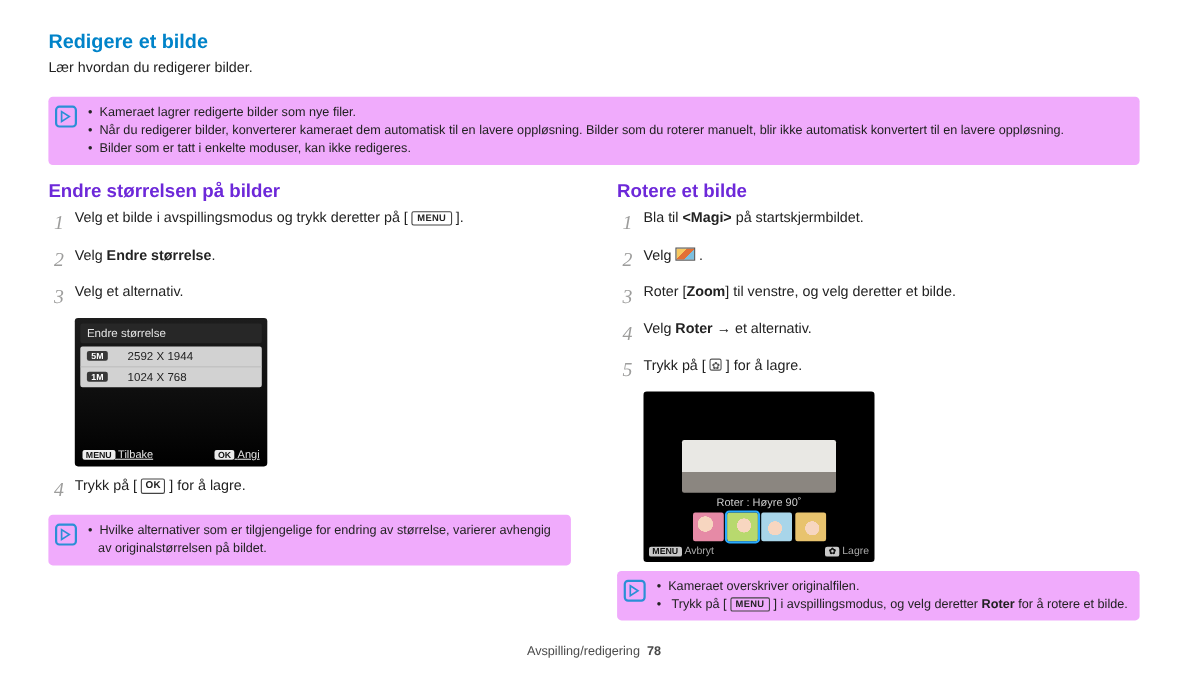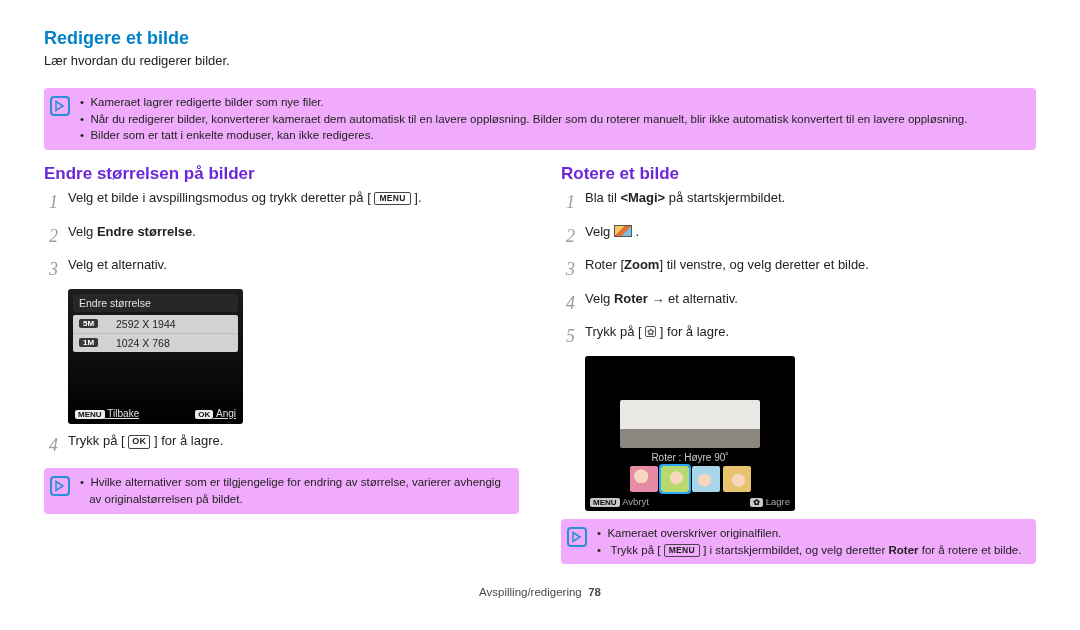--- a/index.html
+++ b/index.html
@@ -345,21 +345,21 @@
       <span class="note-icon">
         <svg viewBox="0 0 24 24" fill="none" stroke="currentColor" stroke-width="3">
             <path d="M4 3l14 9L4 21z"></path>
           </svg>
       </span>
       <ul class="note-list">
         <li>Kameraet overskriver originalfilen.</li>
         <li>
           <span>Trykk på [</span>
           <span class="kbd kbd-wide">MENU</span>
-          <span>] i startskjermbildet, og velg deretter </span>
+          <span>] i avspillingsmodus, og velg deretter </span>
           <span class="bold">Roter</span>
           <span> for å rotere et bilde.</span>
         </li>
       </ul>
     </div>
   </div>
 </div>
 
 <div class="footer">
   <span>Avspilling/redigering</span>&nbsp;&nbsp;<span class="pg">78</span>

